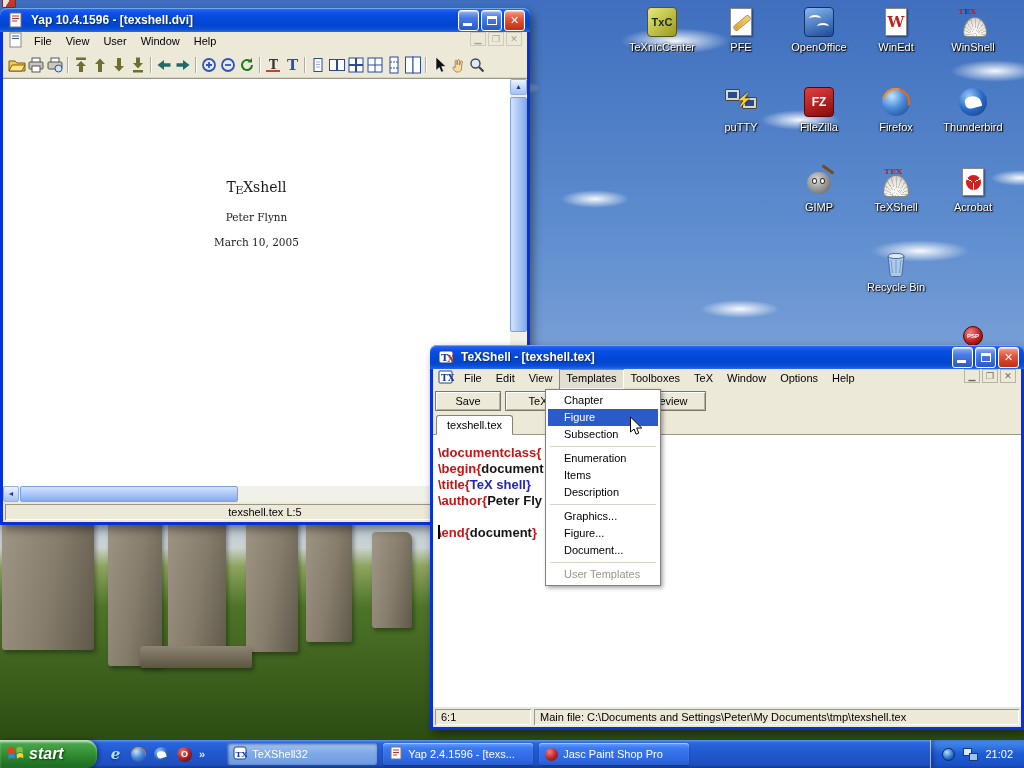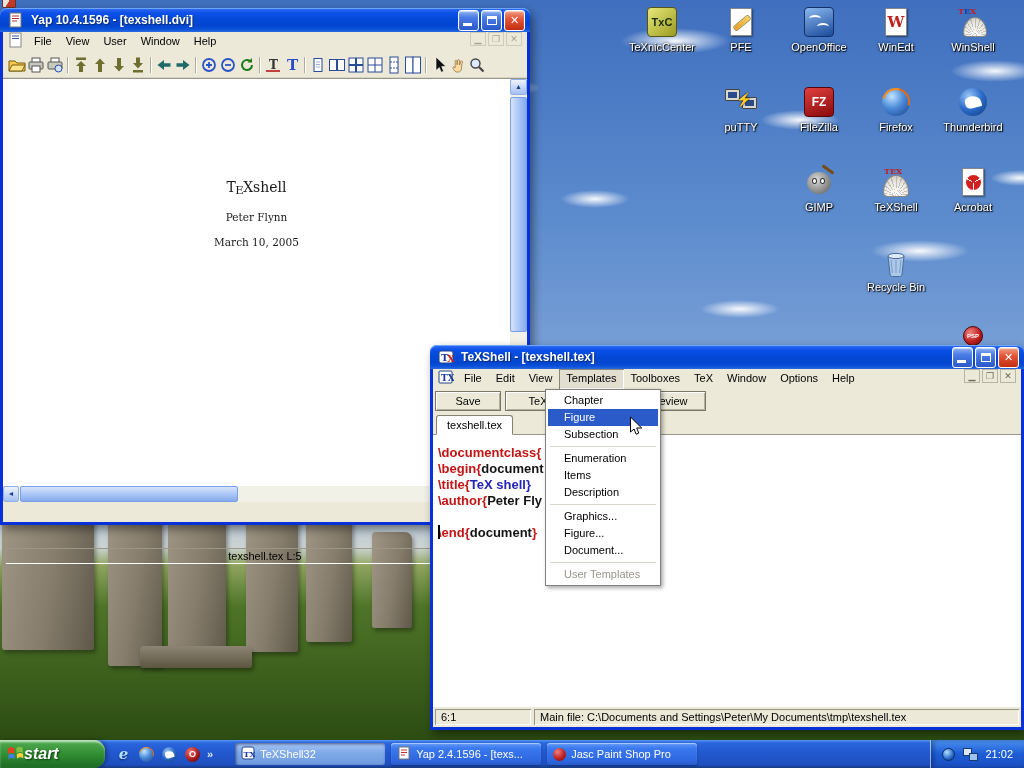--- a/index.html
+++ b/index.html
@@ -67,21 +67,21 @@
   .dvi-date { font-size:10.5px; }
   .vsb { position:absolute; right:0; top:0; width:17px; height:100%; background:#f2f1e8; }
   .sbtn { position:absolute; left:0; width:17px; height:16px; background:linear-gradient(180deg,#eef3fd,#c4d6f8 55%,#a6c0f0); border:1px solid #8fb0e8; border-radius:2px; color:#1d3d8f; font-size:7px; text-align:center; line-height:14px; }
   .vthumb { position:absolute; left:0; width:17px; background:linear-gradient(90deg,#d6e3fb,#9cbcf4 70%,#88aaee); border:1px solid #7aa0e8; border-radius:2px; }
   .hsb { position:relative; height:16px; background:#f2f1e8; margin-right:17px; }
   .hbtn { position:absolute; top:0; width:16px; height:16px; background:linear-gradient(180deg,#eef3fd,#c4d6f8 55%,#a6c0f0); border:1px solid #8fb0e8; border-radius:2px; color:#1d3d8f; font-size:7px; text-align:center; line-height:14px; }
   .hthumb { position:absolute; top:0; height:16px; background:linear-gradient(180deg,#d6e3fb,#9cbcf4 70%,#88aaee); border:1px solid #7aa0e8; border-radius:2px; }
   .hcorner { position:absolute; right:-17px; top:0; width:17px; height:16px; background:#ECE9D8; }
   .statusbar { height:20px; background:#ECE9D8; display:flex; padding:2px; gap:3px; }
   .spanel { height:16px; box-shadow:inset 1px 1px 0 #9a9688, inset -1px -1px 0 #fff; font-size:11px; display:flex; align-items:center; }
-  .spanel.center { flex:1; justify-content:center;margin-top:44px; }
+  .spanel.center { flex:1; justify-content:center; }
 
   
   #tex-win { left:430px; top:345px; width:594px; height:385px; z-index:20; }
   .tex-toolbar { position:relative; height:24px; background:#ECE9D8; }
   .btn3d { position:absolute; top:2px; height:20px; background:#ECE9D8; border:1px solid #7a7668; box-shadow:inset 1px 1px 0 #fff, inset -1px -1px 0 #b4b09e; font-size:11px; text-align:center; line-height:18px; }
   .tabrow { position:relative; height:22px; background:#ECE9D8; border-bottom:1px solid #9a9688; }
   .tab { position:absolute; left:3px; bottom:-1px; height:20px; padding:0 10px; background:#fff; border:1px solid #858175; border-bottom:1px solid #fff; border-radius:3px 3px 0 0; font-size:11px; line-height:18px; z-index:2; }
   .editor { position:relative; background:#fff; height:272px; padding:10px 8px 0 5px; font-weight:bold; font-size:13px; overflow:hidden; }
   .eline { height:16px; white-space:pre; }
   .cmd { color:#c41414; } .arg { color:#141414; } .ttl { color:#2424bb; }
@@ -89,21 +89,21 @@
   .tex-status { height:20px; background:#ECE9D8; display:flex; padding:2px; gap:3px; }
   .ddmenu { position:absolute; left:112px; top:44px; width:116px; background:#fff; border:1px solid #808080; box-shadow:2px 2px 4px rgba(0,0,0,.35); padding:2px; z-index:40; }
   .dditem { height:17px; line-height:17px; padding-left:16px; font-size:11px; color:#000; }
   .dditem.sel { background:#2a5bc8; color:#fff; }
   .dditem.dis { color:#9a968a; }
   .ddsep { height:1px; background:#d8d4c8; margin:3px 2px; }
 
   
   .taskbar { position:absolute; left:0; bottom:0; width:1024px; height:28px; z-index:50; display:flex; align-items:center;
     background:linear-gradient(180deg,#5a96f2 0%,#2a66dd 10%,#2258cf 45%,#1e4fc0 88%,#16397f 100%); }
-  .startbtn { height:28px; width:105px; flex:none; border-radius:0 11px 11px 0; display:flex; align-items:center; padding-left:7px;
+  .startbtn { height:28px; width:97px; flex:none; border-radius:0 11px 11px 0; display:flex; align-items:center; gap:5px; padding-left:7px;
     background:linear-gradient(180deg,#8cd08c 0%,#4aa54a 14%,#2f8b2f 55%,#1f6f26 92%);
     color:#fff; font-style:italic; font-weight:bold; font-size:16px; text-shadow:1px 1px 2px #0a3a0a;
     box-shadow:inset 0 2px 2px rgba(255,255,255,.45), 2px 0 4px rgba(0,0,0,.35); }
   .qlaunch { display:flex; align-items:center; gap:6px; padding:0 6px 0 10px; }
   .qico { width:17px; height:17px; display:flex; align-items:center; justify-content:center; }
   .chev { color:#dceaff; font-size:11px; font-weight:bold; }
   .taskbtns { flex:1; display:flex; gap:6px; padding-left:16px; }
   .taskbtn { width:150px; height:22px; border-radius:3px; display:flex; align-items:center; gap:5px; padding:0 6px; color:#fff; font-size:11px; white-space:nowrap; overflow:hidden;
     background:linear-gradient(180deg,#639bf8 0%,#3a79ef 25%,#2d66df 80%,#2a5cc8 100%);
     box-shadow:inset 0 1px 1px rgba(255,255,255,.5), 0 1px 2px rgba(0,0,0,.3); }

